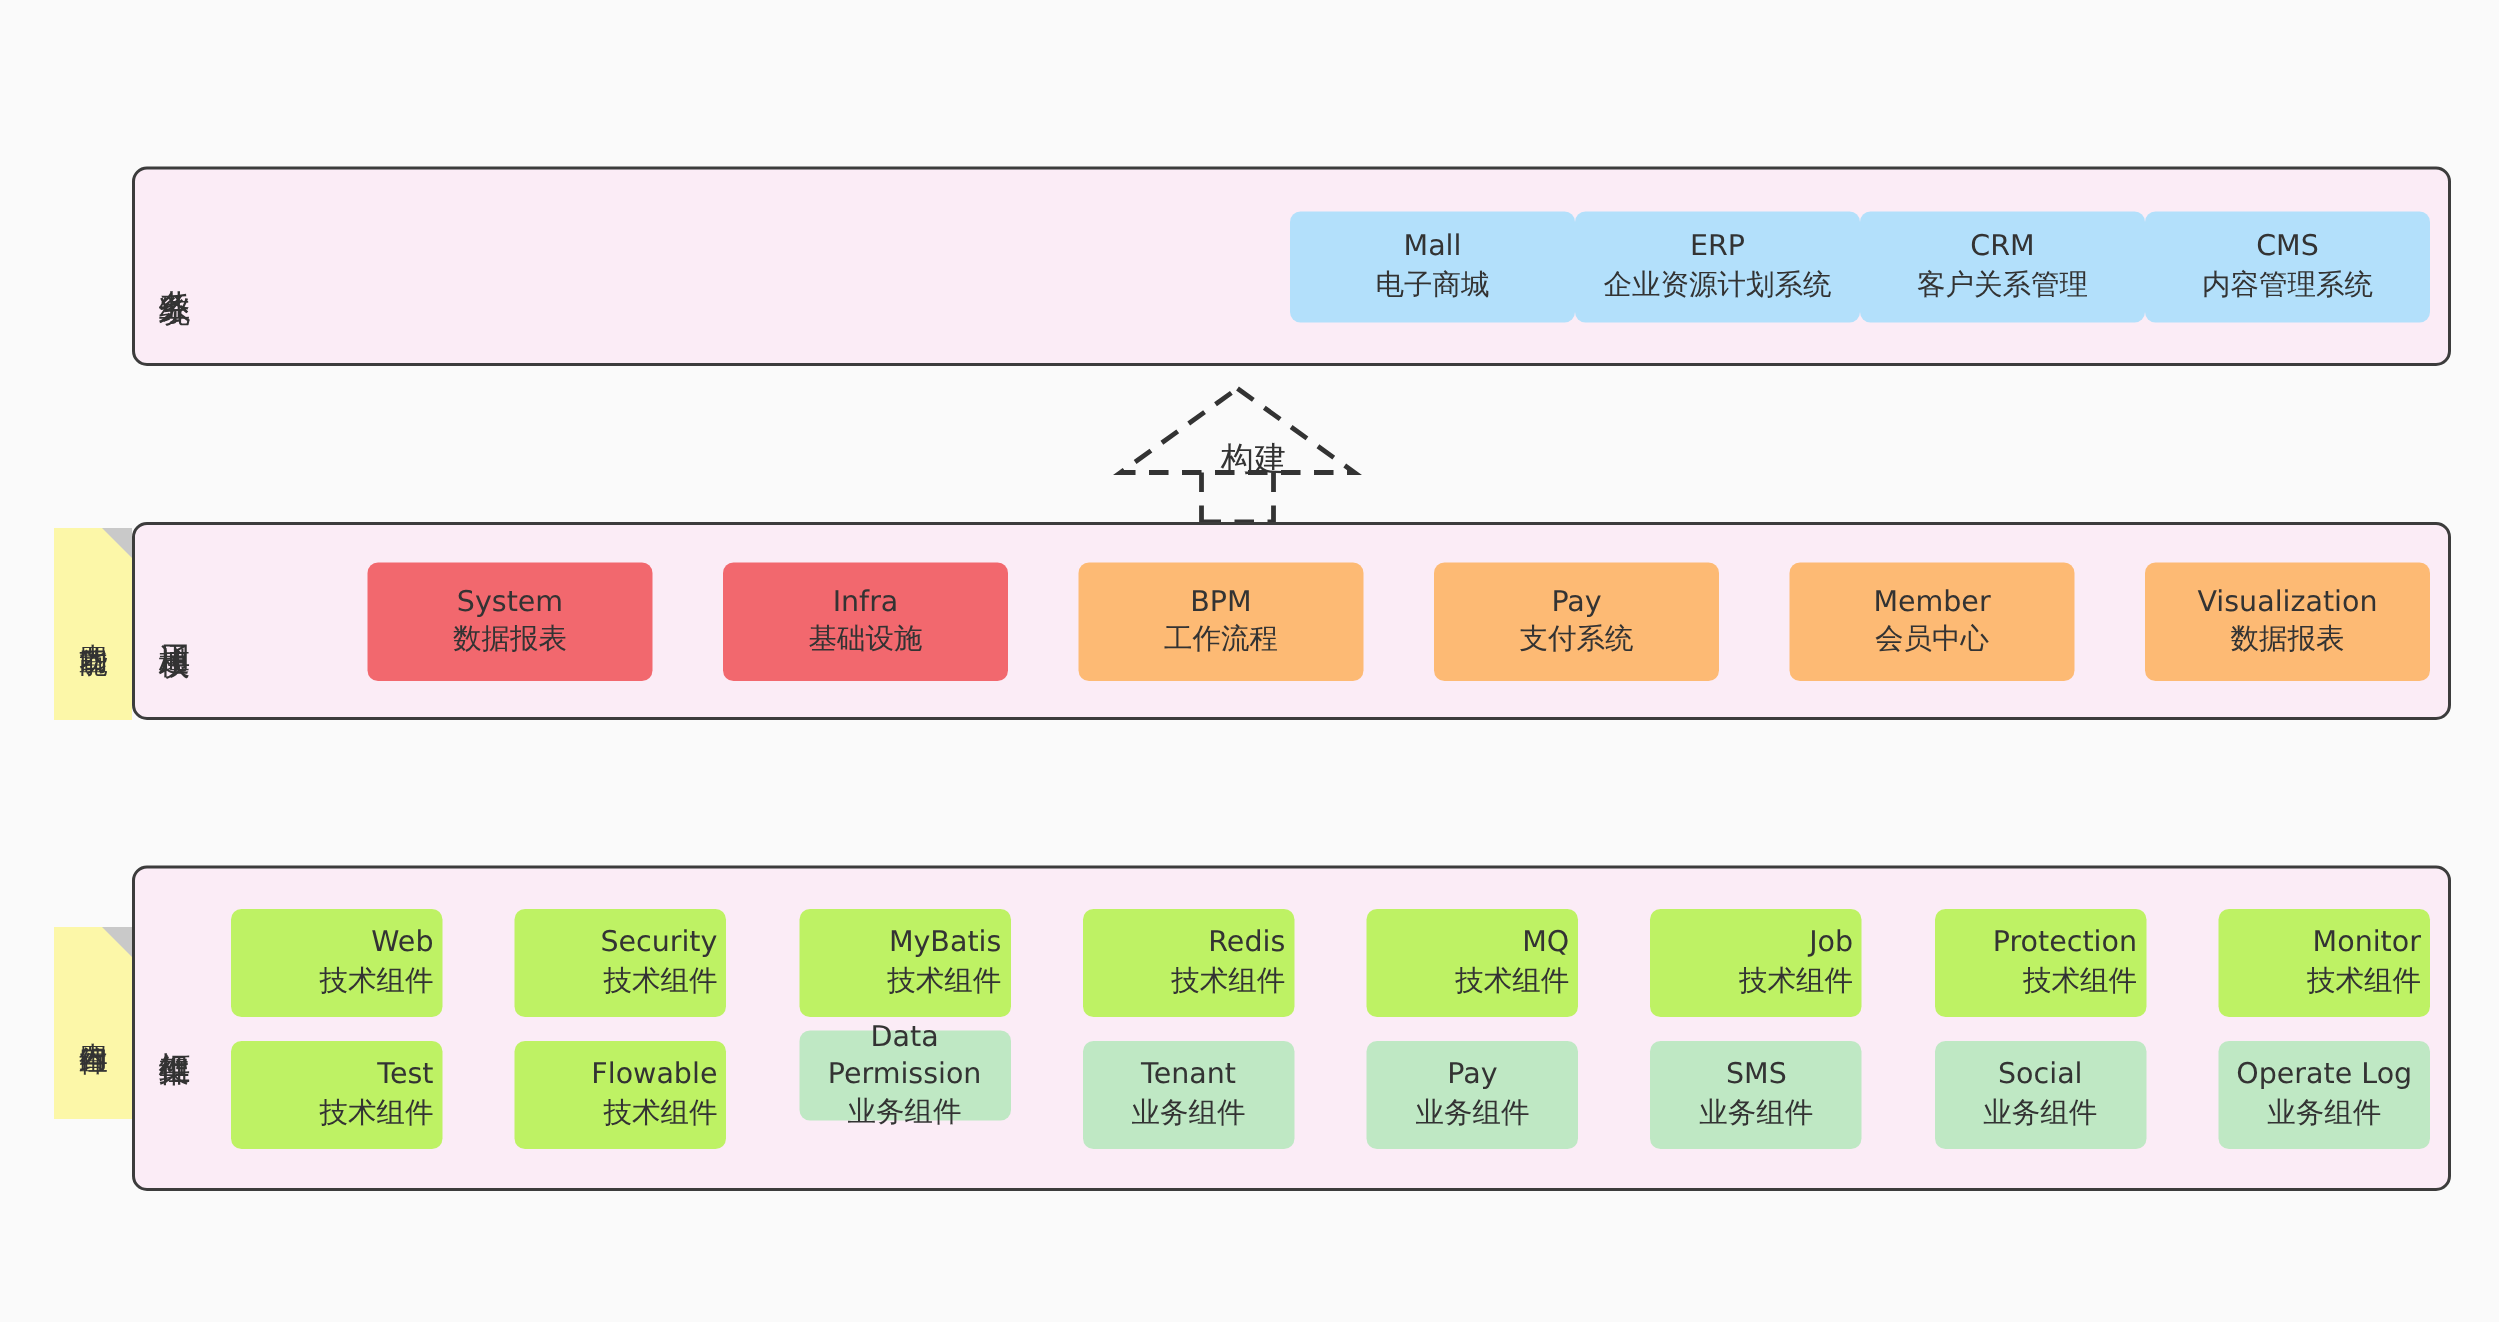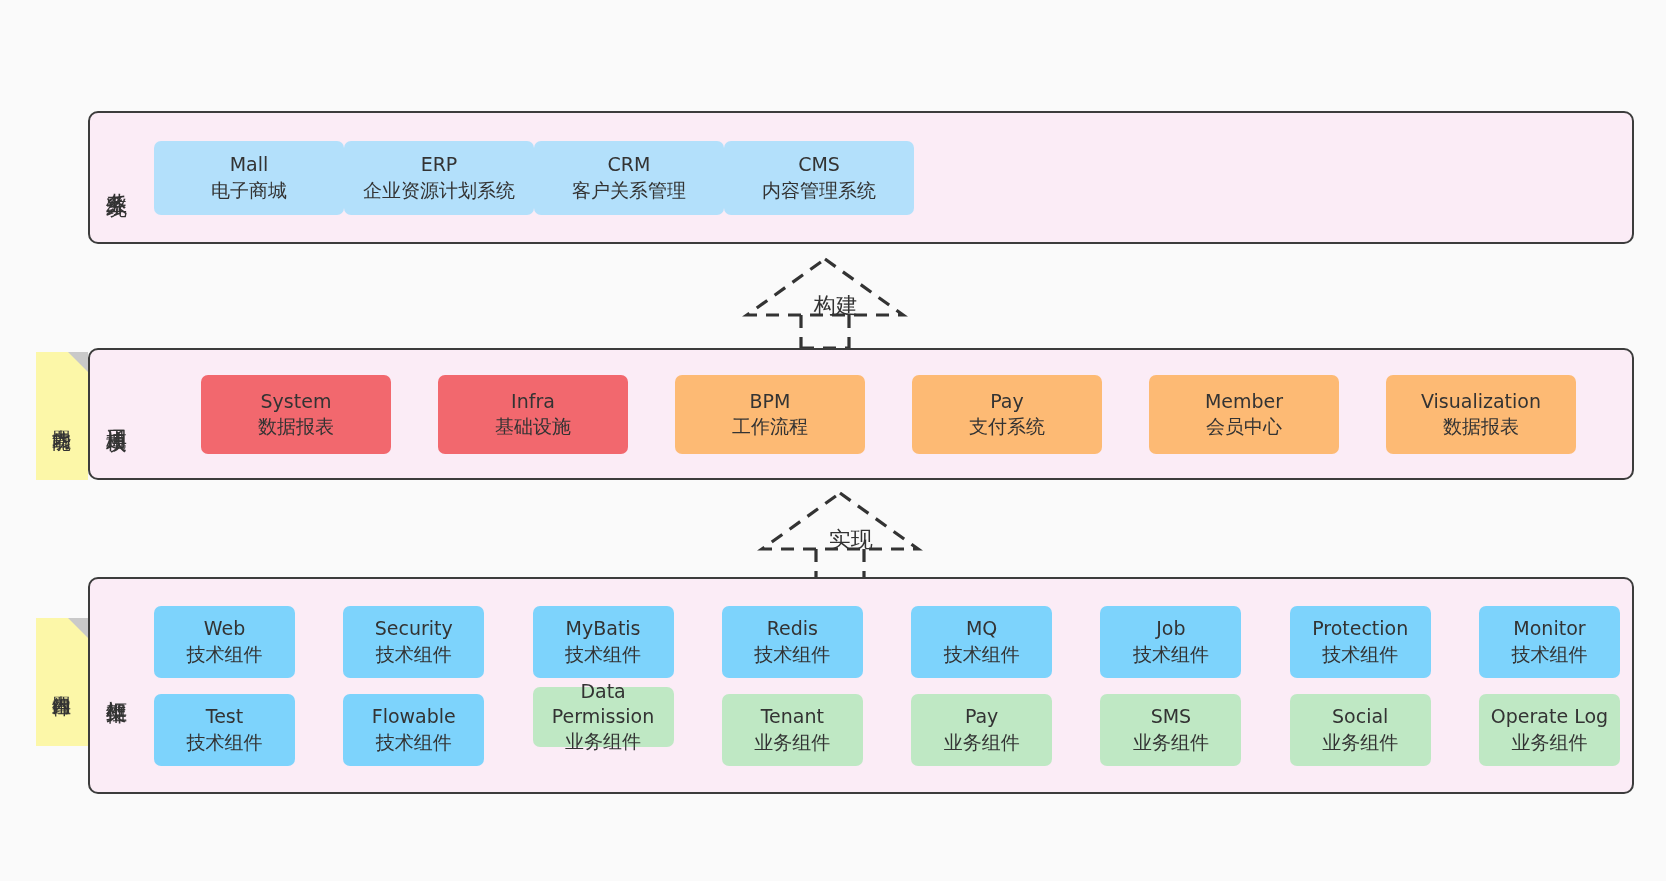--- a/index.html
+++ b/index.html
@@ -45,21 +45,21 @@
     writing-mode: vertical-rl;
     text-orientation: upright;
     color: #333333;
     user-select: none;
   }
 
   .layer-body {
     flex: 1 1 auto;
     display: flex;
     align-items: center;
-    justify-content: flex-start;
+    justify-content: flex-end;
     padding: 0 12px;
     gap: 0;
   }
 
   .layer-body.two-rows {
     flex-direction: column;
     justify-content: center;
     gap: 16px;
     padding: 12px 12px;
   }
@@ -86,21 +86,21 @@
     color: #333333;
     padding: 8px 6px;
     user-select: none;
   }
   .card .en { display: block; }
   .card .cn { display: block; }
 
   .card.blue      { background: #b3e0fb; }
   .card.red       { background: #f2686e; }
   .card.pink      { background: #fdba74; }
-  .card.green     { background: #7dd3fc; }
+  .card.green     { background: #bef264; align-items: flex-end; }
   .card.lightgreen{ background: #bfe8c4; }
 
   
   #layer-business { left: 88px; top: 111px; width: 1546px; height: 133px; }
   #layer-business .card { width: 190px; height: 74px; }
 
   
   #layer-modules { left: 88px; top: 348px; width: 1546px; height: 132px; }
   #layer-modules .card { width: 190px; height: 79px; margin-left: 47px; }
 
@@ -237,27 +237,20 @@
       </div>
 
       <div class="card pink">
         <span class="en">Visualization</span>
         <span class="cn">数据报表</span>
       </div>
 
     </div>
   </div>
 
-  <div class="uml-arrow" id="arrow-implement">
-    <svg viewBox="0 0 180 100" xmlns="http://www.w3.org/2000/svg">
-      <path d="M 90 6 L 168 62 L 12 62 Z" fill="#fafafa" stroke="#333333" stroke-width="3.2" stroke-dasharray="13 9" stroke-linejoin="miter"></path>
-      <path d="M 66 62 L 66 95 M 114 62 L 114 95 M 66 95 L 114 95" fill="none" stroke="#333333" stroke-width="3.2" stroke-dasharray="13 9"></path>
-    </svg>
-    <span class="arrow-label">实现</span>
-  </div>
 
   <div class="note" id="note-builtin-components">
     <span class="fold"></span>
     <span>内置组件</span>
   </div>
 
   <div class="layer" id="layer-framework">
     <div class="layer-label">框架组件</div>
     <div class="layer-body two-rows">
 

